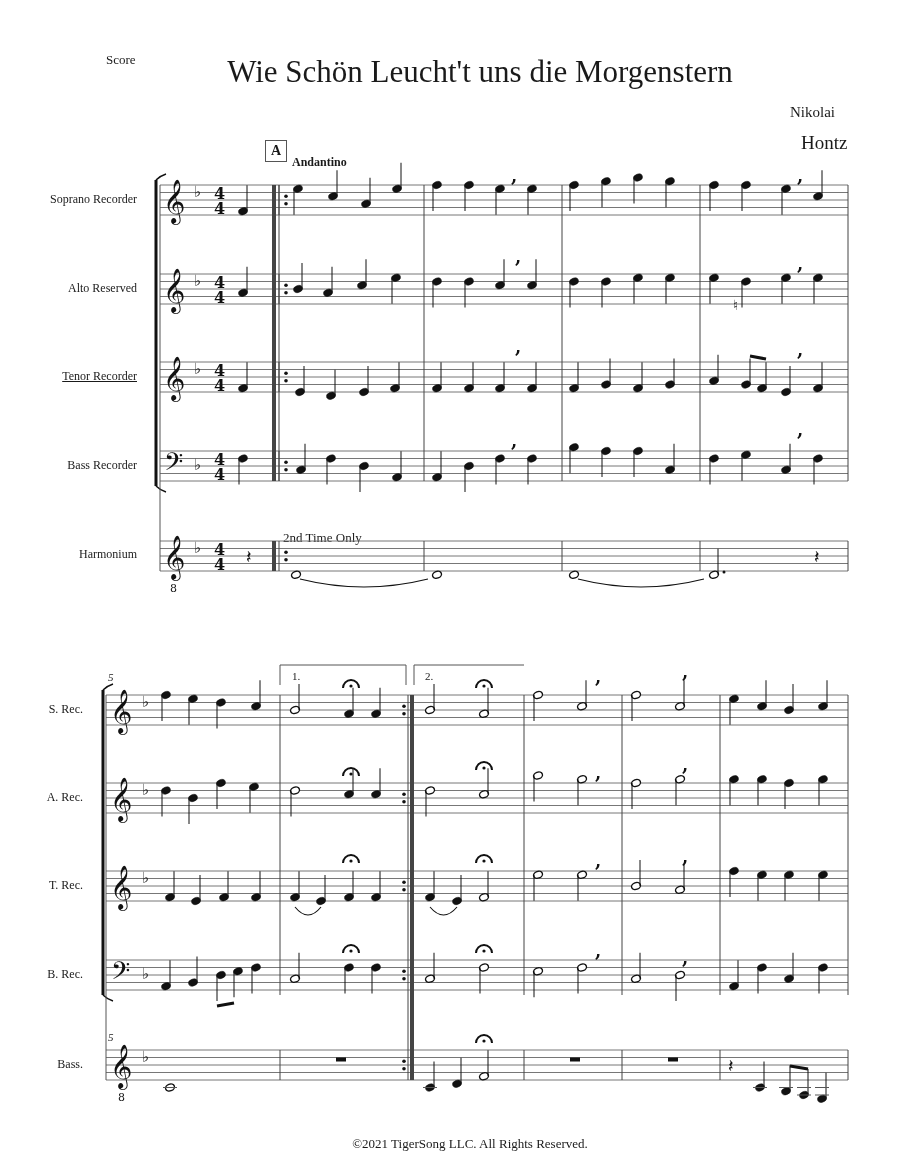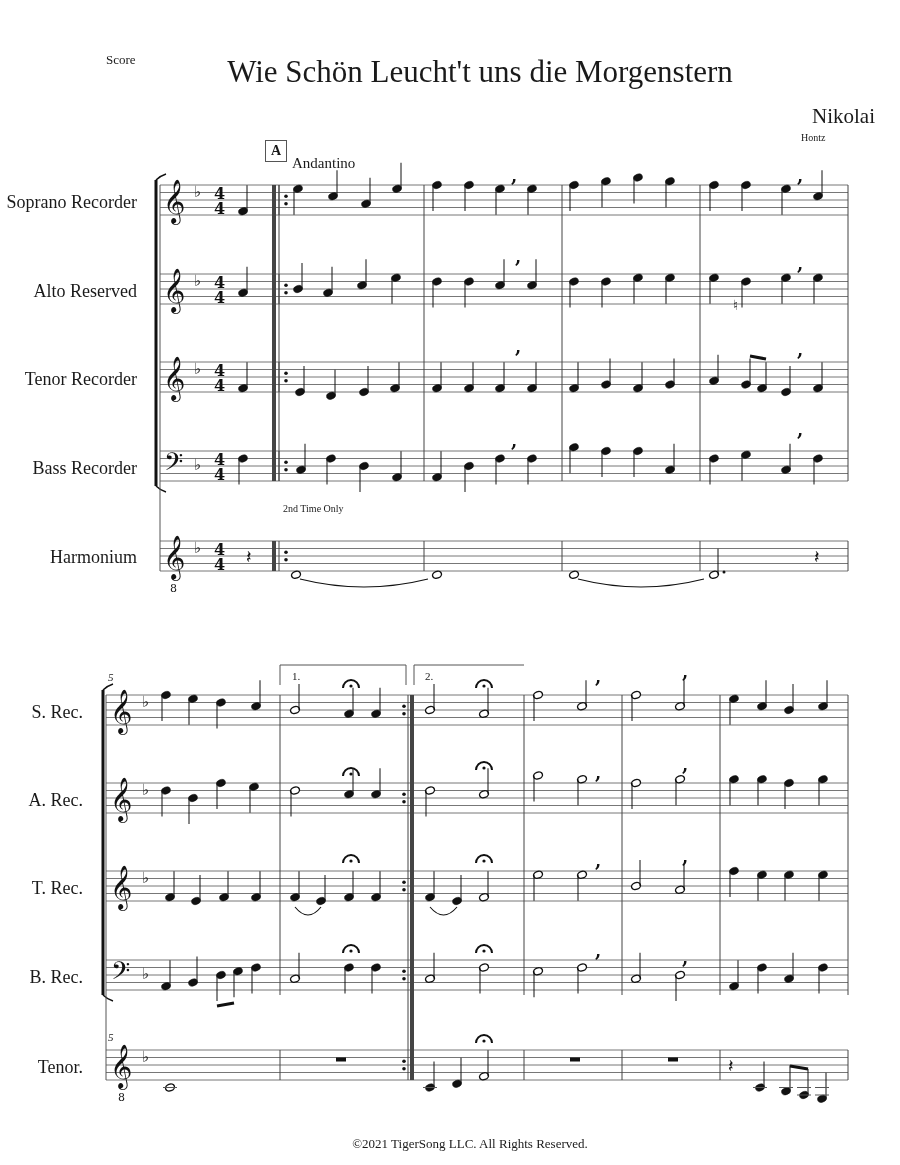--- a/index.html
+++ b/index.html
@@ -1,52 +1,52 @@
 <!DOCTYPE html>
 <html><head>
 <meta charset="utf-8">
 <style>
   html, body { margin: 0; padding: 0; background: #ffffff; }
   body { width: 900px; height: 1165px; position: relative; overflow: hidden;
          font-family: "Liberation Serif", "DejaVu Serif", serif; color: #1a1a1a; }
   .abs { position: absolute; white-space: nowrap; }
   #score-label { left: 106px; top: 52px; font-size: 13px; text-align: center; }
   #title { left: 0; width: 960px; top: 54px; font-size: 31px; text-align: center; }
-  #composer1 { left: 812px; top: 104px; font-size: 21px; }
-  #composer2 { left: 801px; top: 132px; font-size: 10px; }
+  #composer1 { left: 790px; top: 104px; font-size: 15px; }
+  #composer2 { left: 801px; top: 132px; font-size: 19px; }
   #rehearsal { left: 265px; top: 140px; width: 20px; height: 20px; border: 1px solid #555;
                font-size: 14px; font-weight: bold; text-align: center; line-height: 20px; }
-  #tempo { left: 292px; top: 155px; font-size: 15px; font-weight: normal; }
-  #second-time { left: 283px; top: 503px; font-size: 10px; }
+  #tempo { left: 292px; top: 155px; font-size: 12px; font-weight: bold; }
+  #second-time { left: 283px; top: 530px; font-size: 13px; }
   #copyright { left: 0; width: 940px; top: 1136px; font-size: 13px; text-align: center; }
-  .inst { font-size: 18px; text-align: left; }
+  .inst { font-size: 12px; text-align: left; }
   svg#score { position: absolute; left: 0; top: 0; }
 </style>
 </head>
 <body>
 
 <div class="abs" id="score-label">Score</div>
 <div class="abs" id="title">Wie Schön Leucht't uns die Morgenstern</div>
 <div class="abs" id="composer1">Nikolai</div>
 <div class="abs" id="composer2">Hontz</div>
 <div class="abs" id="rehearsal">A</div>
 <div class="abs" id="tempo">Andantino</div>
 
 <div class="abs inst" style="right:763px; top:192px;">Soprano Recorder</div>
 <div class="abs inst" style="right:763px; top:281px;">Alto Reserved</div>
-<div class="abs inst" style="right:763px; top:369px;">Tenor Recorder</div>
+<div class="abs inst" style="right:763px; top:369px;text-decoration:underline;">Tenor Recorder</div>
 <div class="abs inst" style="right:763px; top:458px;">Bass Recorder</div>
 <div class="abs inst" style="right:763px; top:547px;">Harmonium</div>
 <div class="abs" id="second-time">2nd Time Only</div>
 
 <div class="abs inst" style="right:817px; top:702px;margin-left:28px;">S. Rec.</div>
 <div class="abs inst" style="right:817px; top:790px;">A. Rec.</div>
 <div class="abs inst" style="right:817px; top:878px;">T. Rec.</div>
 <div class="abs inst" style="right:817px; top:967px;margin-left:11px;">B. Rec.</div>
-<div class="abs inst" style="right:817px; top:1057px;">Tenor.</div>
+<div class="abs inst" style="right:817px; top:1057px;">Bass.</div>
 
 <div class="abs" style="left:108px; top:671px; font-size:11px; font-style:italic;">5</div>
 <div class="abs" style="left:108px; top:1031px; font-size:11px; font-style:italic;">5</div>
 <div class="abs" style="left:292px; top:670px; font-size:11px;">1.</div>
 <div class="abs" style="left:425px; top:670px; font-size:11px;">2.</div>
 
 <div class="abs" id="copyright">©2021 TigerSong LLC. All Rights Reserved.</div>
 
 <svg id="score" width="900" height="1165" xmlns="http://www.w3.org/2000/svg">
     <line x1="160" x2="848" y1="185" y2="185" stroke="#777" stroke-width="1"></line>

